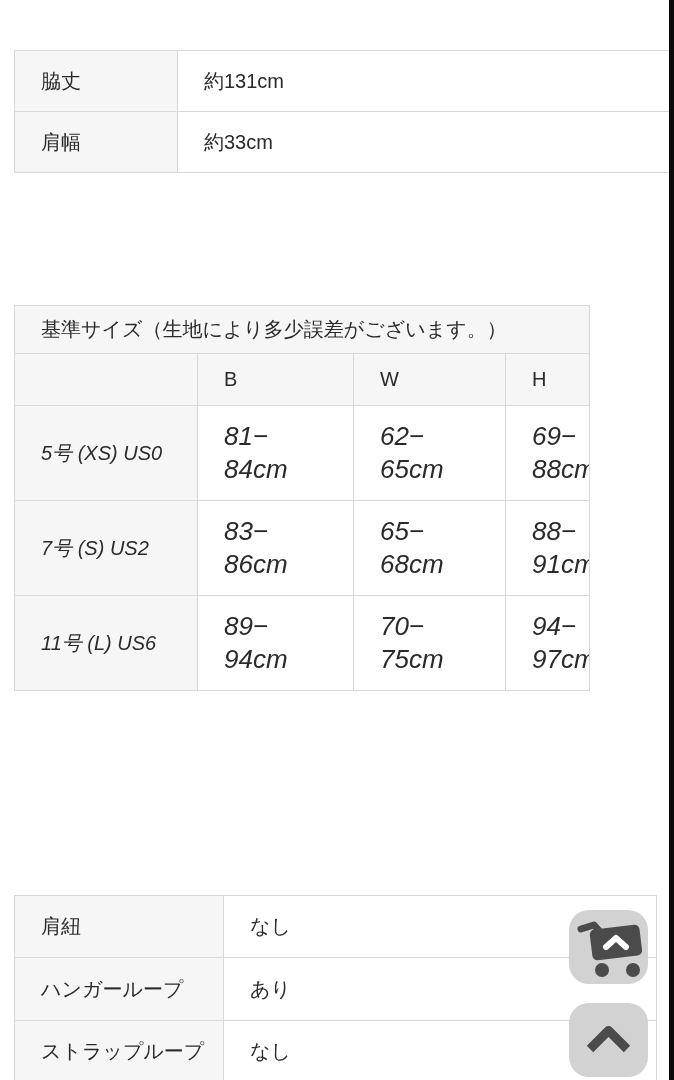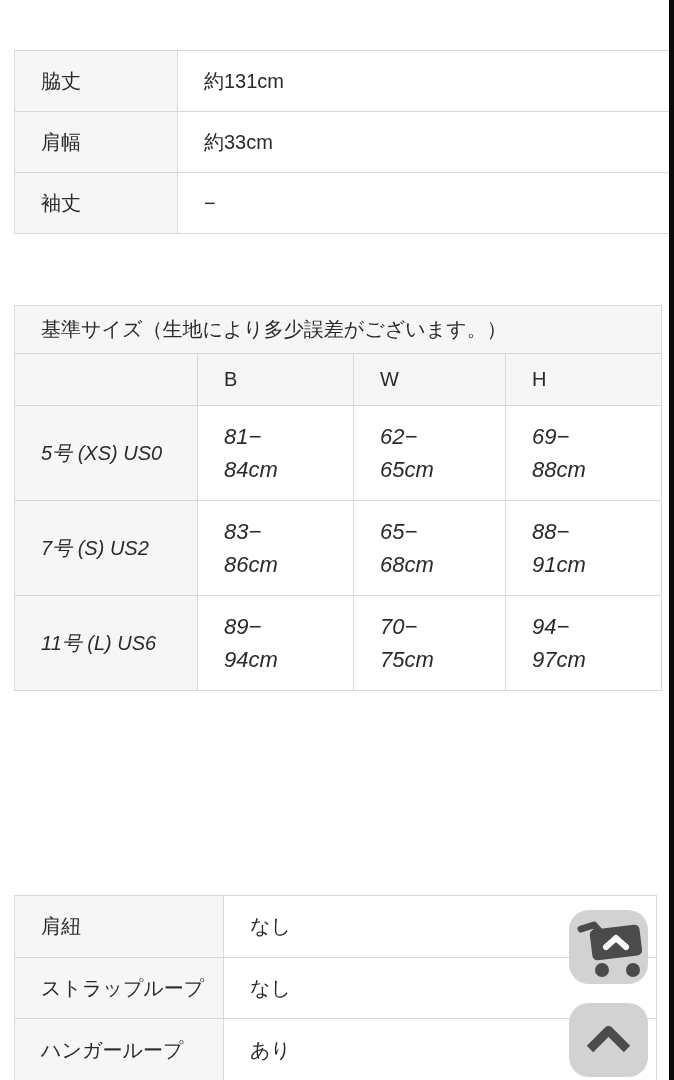--- a/index.html
+++ b/index.html
@@ -25,26 +25,26 @@
     vertical-align: middle;
     overflow: hidden;
   }
   .gray { background: #f6f6f6; }
 
   
   .measure { left: 14px; top: 10px; width: 662px; margin-top: 40px; }
   .measure tr { height: 61px; }
 
   
-  .size { left: 14px; top: 305px; width: 648px; }
+  .size { left: 14px; top: 305px; width: 576px; }
   .size tr.title-row { height: 48px; }
   .size tr.colhead-row { height: 52px; }
   .size tr.data-row { height: 95px; font-style: italic; }
   .size td.data {
-    font-size: 22px;
+    font-size: 26px;
     line-height: 33px;
     white-space: pre-line;
   }
 
   
   .spec { left: 14px; top: 895px; width: 643px; }
   .spec tr { height: 62px; font-family: Liberation Mono, monospace; }
 
   
   .edge-strip {
@@ -81,24 +81,20 @@
       <col>
     </colgroup>
   <tbody>
       <tr>
     <td class="gray">脇丈</td>
     <td>約131cm</td>
   </tr>
   <tr>
     <td class="gray">肩幅</td>
     <td>約33cm</td>
-  </tr>
-  <tr>
-    <td class="gray">袖丈</td>
-    <td>−</td>
   </tr>
 </tbody>
   </table>
 
 <table class="tbl size">
   <colgroup>
       <col style="width:183px">
       <col style="width:156px">
       <col style="width:152px">
       <col>
@@ -146,27 +142,27 @@
 <table class="tbl spec">
   <colgroup>
       <col style="width:209px">
       <col>
     </colgroup>
   <tbody>
       <tr>
     <td class="gray">肩紐</td>
     <td>なし</td>
   </tr>
+  <tr style="height:63px">
+    <td class="gray">ハンガーループ</td>
+    <td>あり</td>
+  </tr>
   <tr style="height:61px">
     <td class="gray">ストラップループ</td>
     <td>なし</td>
-  </tr>
-  <tr style="height:63px">
-    <td class="gray">ハンガーループ</td>
-    <td>あり</td>
   </tr>
 </tbody>
   </table>
 
 <div class="edge-strip"></div>
 
 <button class="fab cart">
   <span>
     <svg width="66" height="62" viewBox="0 0 66 62">
       <path d="M5 13 L18 9 L26 18" fill="none" stroke="#4b4b4b" stroke-width="7" stroke-linecap="round" stroke-linejoin="round"></path>

